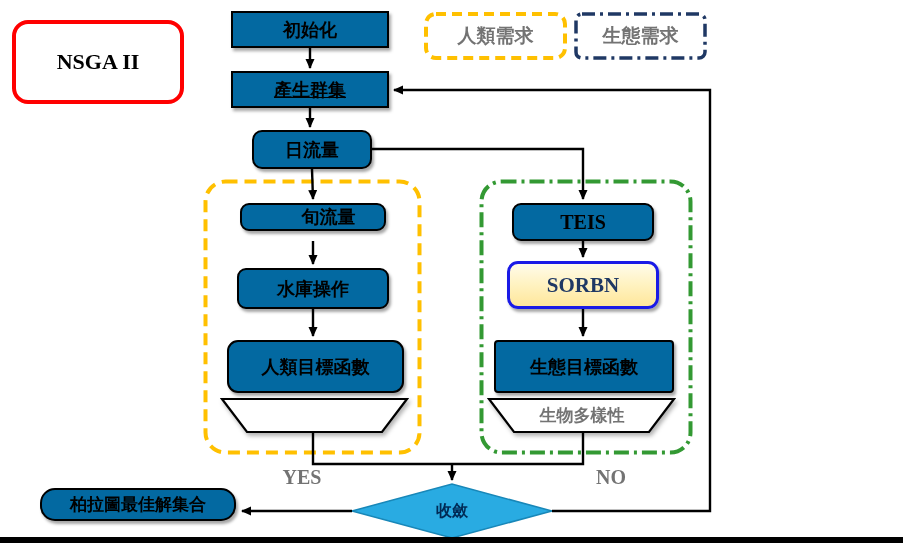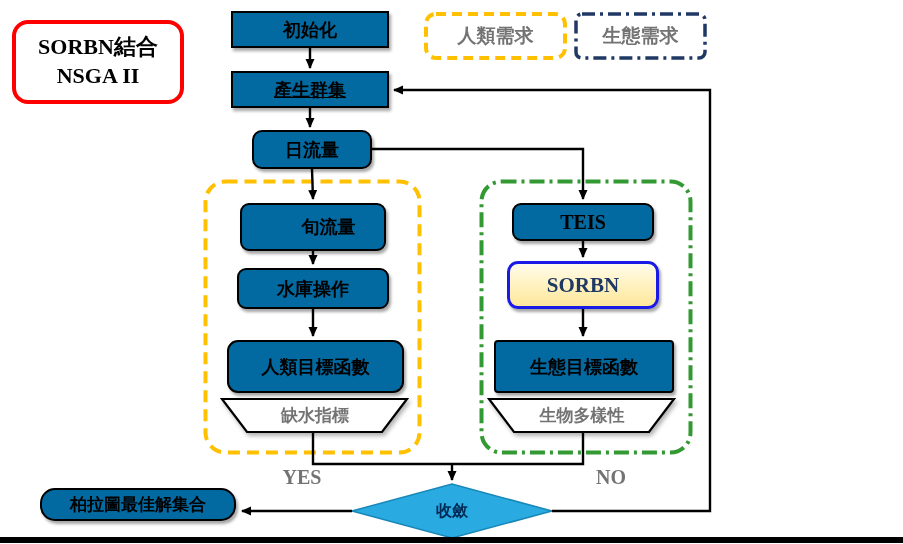--- a/index.html
+++ b/index.html
@@ -31,21 +31,21 @@
   .title-box{
     position:absolute;left:12px;top:20px;width:172px;height:84px;
     border:4px solid var(--title-border);border-radius:16px;background:#fff;
     display:flex;flex-direction:column;align-items:center;justify-content:center;
     font-family:"Liberation Serif",serif;font-weight:700;font-size:22px;line-height:1.3;
     box-sizing:border-box;
   }
   .n-init{left:231px;top:11px;width:158px;height:37px;}
   .n-pop{left:231px;top:71px;width:158px;height:37px;text-decoration:underline;}
   .n-daily{left:252px;top:130px;width:120px;height:39px;border-radius:10px;}
-  .n-tenday{left:240px;top:203px;width:146px;height:48px;border-radius:9px;padding-left:31px;}
+  .n-tenday{left:240px;top:203px;width:146px;height:28px;border-radius:9px;padding-left:31px;}
   .n-reservoir{left:237px;top:268px;width:152px;height:41px;border-radius:9px;}
   .n-humanobj{left:227px;top:340px;width:177px;height:53px;border-radius:11px;}
   .n-teis{left:512px;top:203px;width:142px;height:38px;border-radius:9px;
     font-family:"Liberation Serif",serif;font-size:20px;}
   .n-sorbn{left:507px;top:261px;width:152px;height:48px;border-radius:11px;
     border:3.5px solid var(--sorbn-border);
     background:linear-gradient(180deg,#FFFBEA 0%,#FFF3C4 45%,#FFE79B 100%);
     color:var(--sorbn-text);font-family:Liberation Serif, serif;font-size:21px;}
   .n-ecoobj{left:494px;top:340px;width:180px;height:53px;border-radius:4px;}
   .n-pareto{left:40px;top:488px;width:196px;height:33px;font-size:17px;border-radius:15px;}
@@ -102,35 +102,33 @@
       <line class="conn" x1="452" y1="464" x2="452" y2="480" marker-end="url(#arr)"></line>
       <line class="conn" x1="352" y1="511" x2="242" y2="511" marker-end="url(#arr)"></line>
       <path class="conn" d="M552,511 L710,511 L710,90 L394,90" marker-end="url(#arr)"></path>
       <path class="conn" d="M372,149 L583,149 L583,199" marker-end="url(#arr)"></path>
     </g>
 
     <rect x="0" y="537" width="903" height="6" fill="#000"></rect>
   </svg>
 
   <div class="title-box">
-    <span>SORBN結合</span>
     <span>NSGA II</span>
   </div>
 
   <div class="lbl legend-lbl lg-human">人類需求</div>
   <div class="lbl legend-lbl lg-eco">生態需求</div>
 
   <div class="node n-init">初始化</div>
   <div class="node n-pop">產生群集</div>
   <div class="node n-daily">日流量</div>
 
   <div class="node n-tenday">旬流量</div>
   <div class="node n-reservoir">水庫操作</div>
   <div class="node n-humanobj">人類目標函數</div>
-  <div class="lbl t-shortage">缺水指標</div>
 
   <div class="node n-teis">TEIS</div>
   <div class="node n-sorbn">SORBN</div>
   <div class="node n-ecoobj">生態目標函數</div>
   <div class="lbl t-bio">生物多樣性</div>
 
   <div class="lbl t-diamond">收斂</div>
   <div class="node n-pareto">柏拉圖最佳解集合</div>
 
   <div class="lbl yesno l-yes">YES</div>

